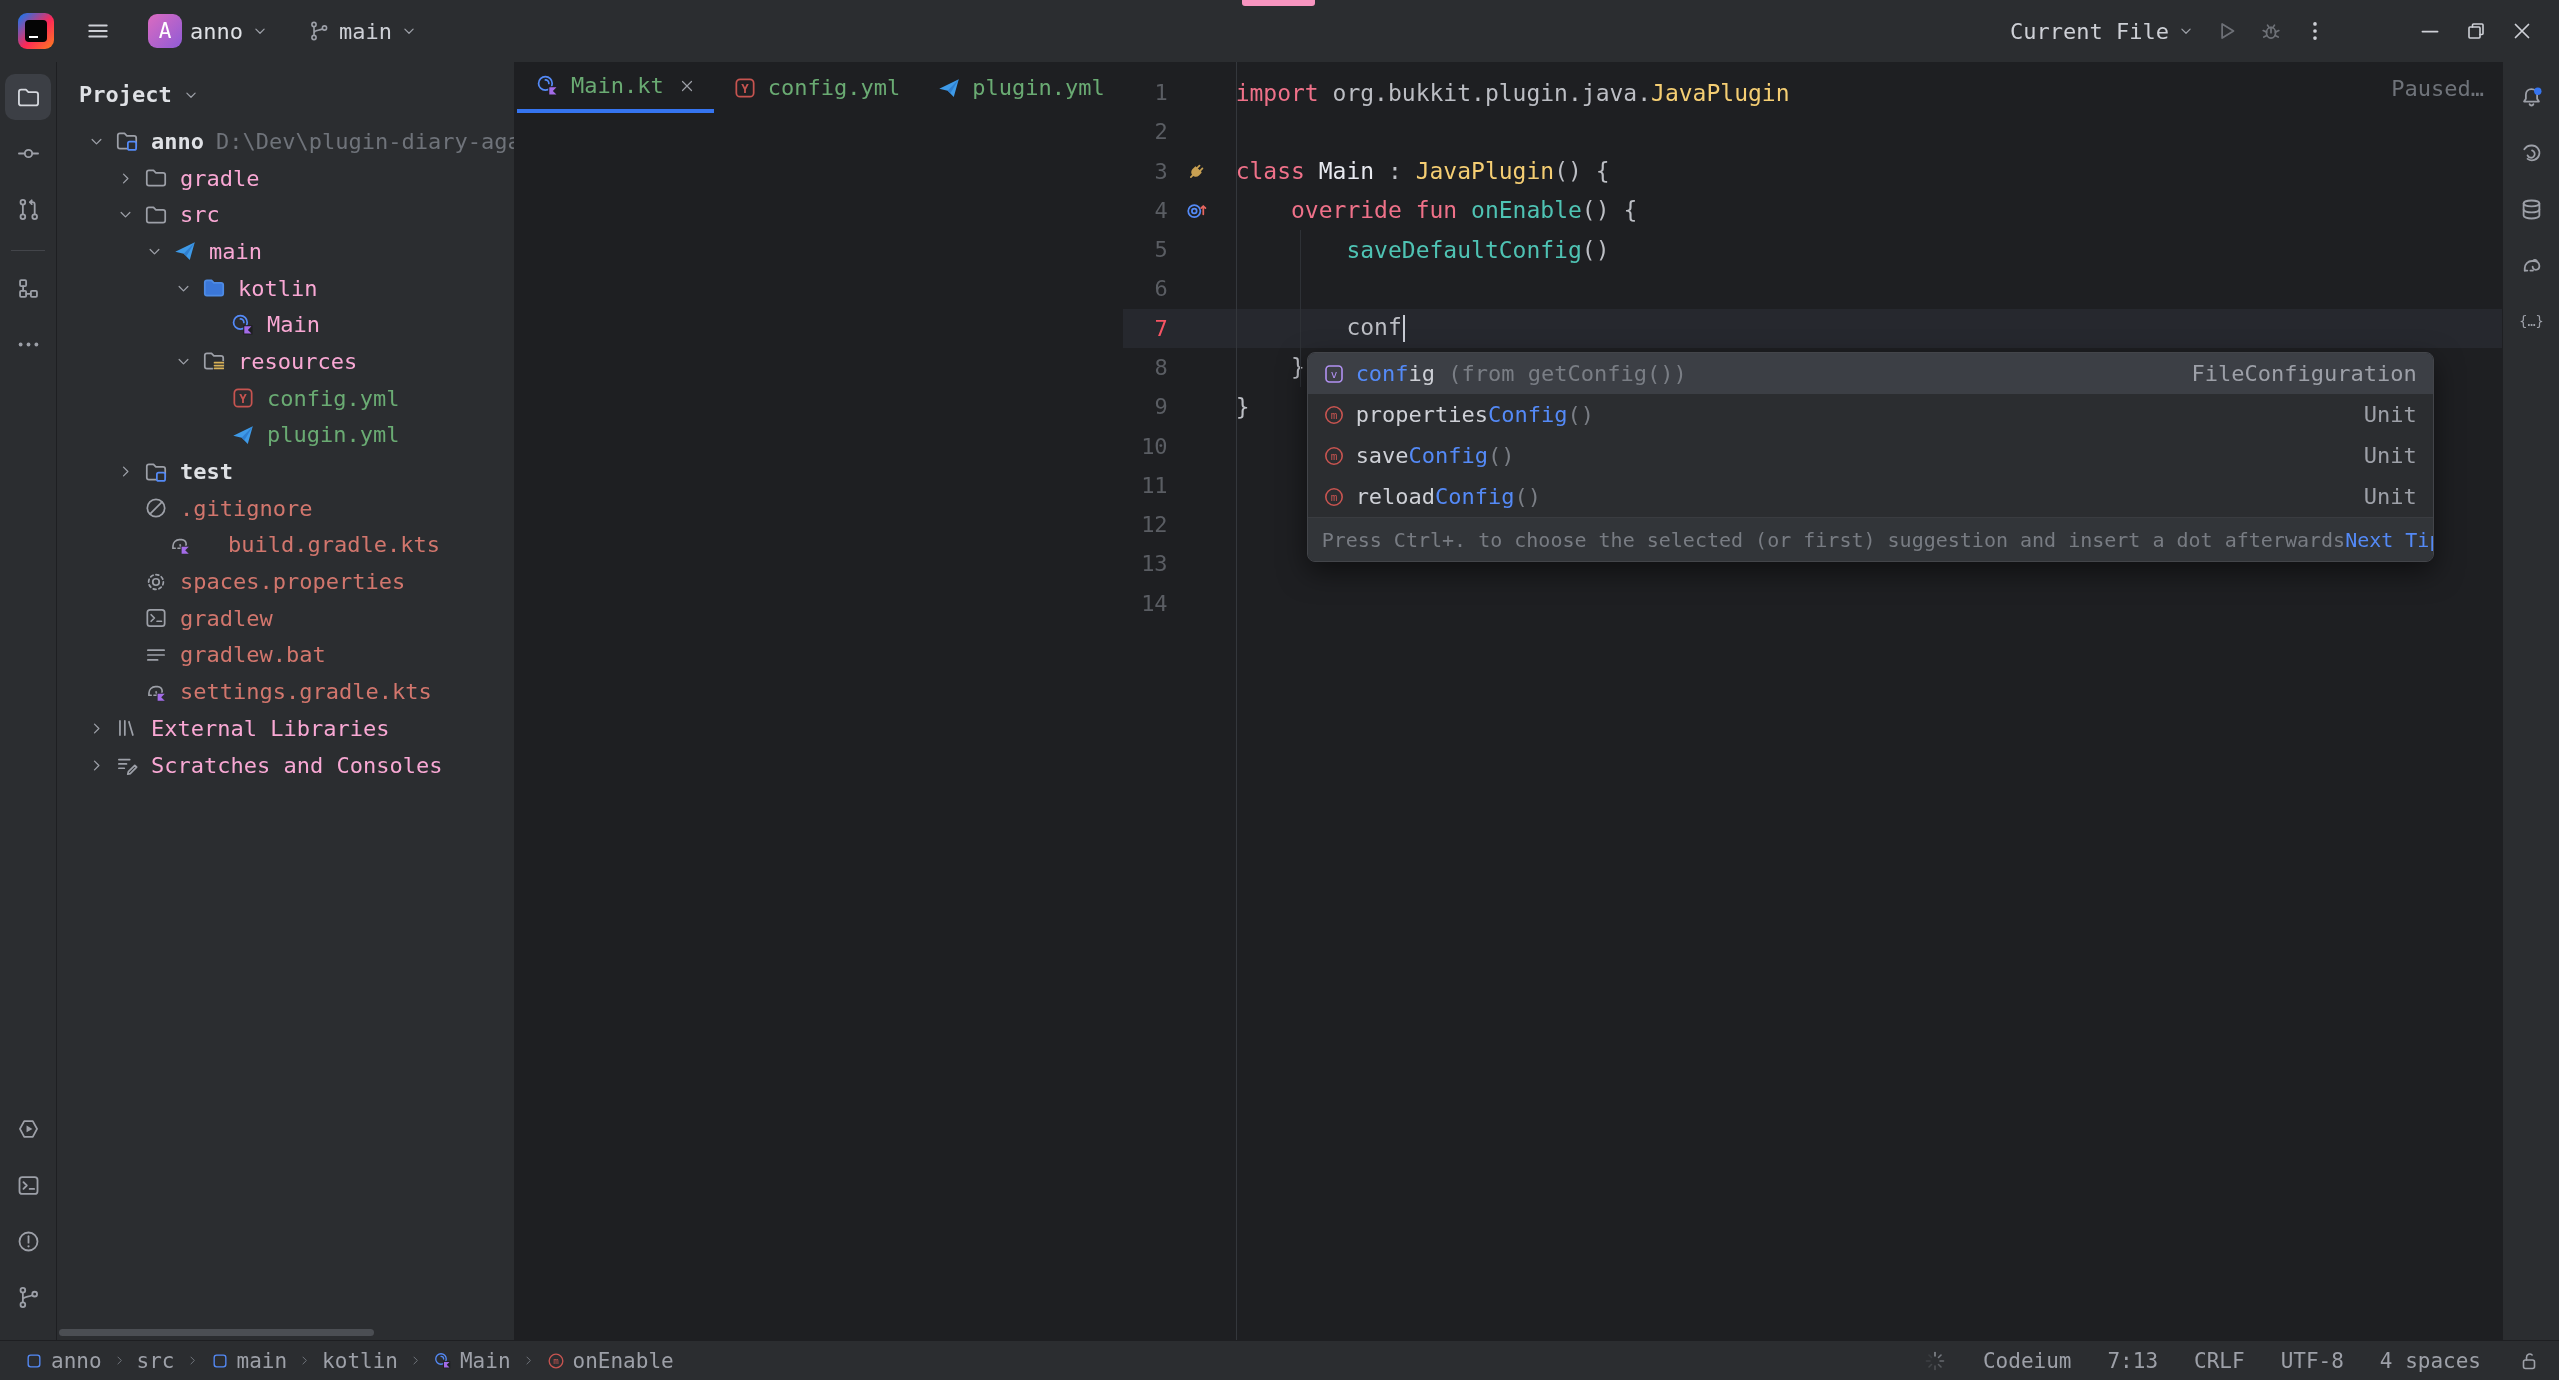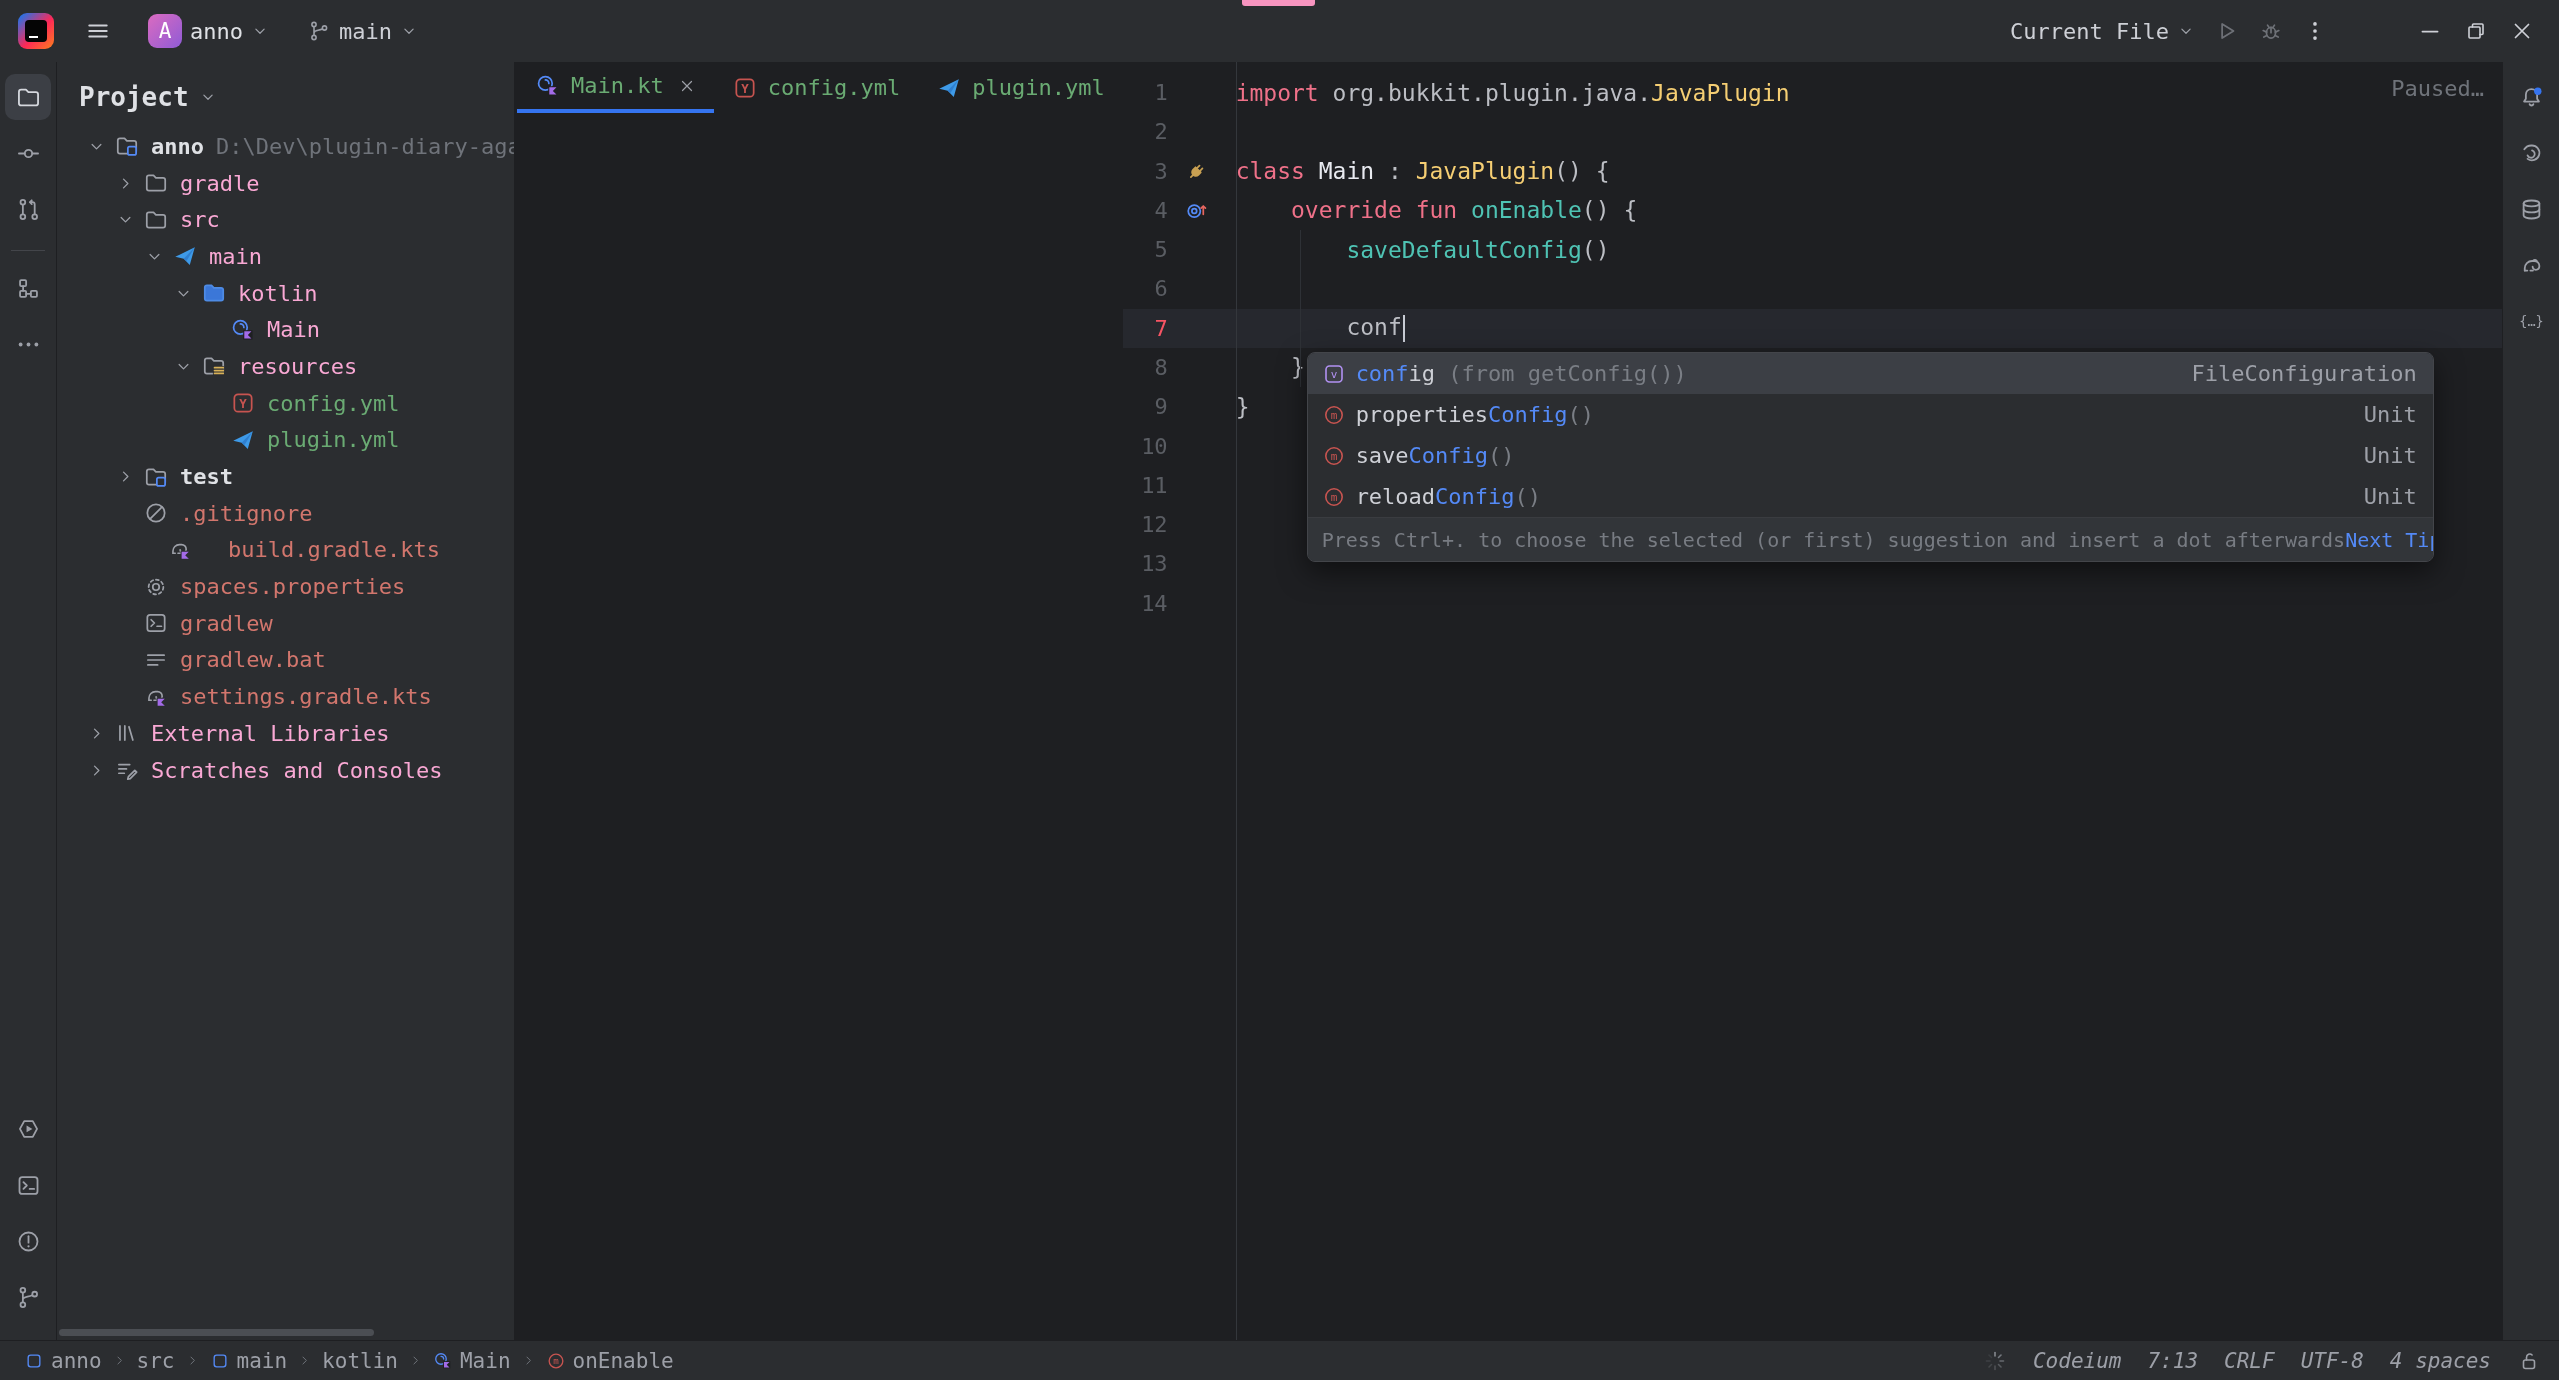--- a/index.html
+++ b/index.html
@@ -31,21 +31,21 @@
   .stripe .sicon{width:46px;height:46px;border-radius:10px;display:flex;align-items:center;justify-content:center;margin-bottom:10px;}
   .stripe .sicon.active{background:#3C3F45;color:#D5D8DE;}
   .stripe .divider{width:34px;height:1px;background:#43454A;margin:8px 0 14px 0;}
   .stripe .spacer{flex:1;}
   .stripe.right-stripe{border-left:1px solid #1E1F22;}
   .stripe.left-stripe{border-right:1px solid #1E1F22;}
 
   
   .project-panel{width:458px;background:#2B2D30;flex:none;position:relative;overflow:hidden;border-right:1px solid #1E1F22;}
   .panel-header{display:flex;align-items:center;gap:10px;padding:20px 0 10px 22px;}
-  .panel-header .ph-label{font-size:26px;font-weight:bold;color:#DFE1E5;}
+  .panel-header .ph-label{font-size:22px;font-weight:bold;color:#DFE1E5;}
   .tree{margin-top:6px;}
   .trow{height:36.7px;display:flex;align-items:center;white-space:nowrap;overflow:hidden;}
   .trow .chev{width:30px;display:flex;justify-content:center;color:#9DA0A8;flex:none;}
   .trow .ticon{width:32px;display:flex;justify-content:center;flex:none;color:#9DA0A8;}
   .trow .tlabel{margin-left:8px;font-size:22px;color:#f9a8d4;}
   .trow .tlabel.bold{color:#DFE1E5;font-weight:bold;}
   .trow .tlabel.green{color:#6AAB73;}
   .trow .tlabel.salmon{color:#D2766D;}
   .trow .tsuffix{margin-left:12px;font-size:22px;color:#6F737A;}
   .panel-hscroll{position:absolute;bottom:4px;left:2px;width:315px;height:7px;border-radius:4px;background:#4B4E53;}
@@ -87,21 +87,21 @@
   .pitem .pright{margin-left:auto;color:#9DA0A8;padding-left:30px;}
   .pfooter{height:44px;display:flex;align-items:center;background:#323539;border-top:1px solid #3A3C40;padding:0 12px 0 14px;font-size:20px;color:#787C83;white-space:pre;}
   .pfooter .nexttip{color:#548AF7;margin-left:auto;}
 
   
   .statusbar{height:40px;background:#2B2D30;border-top:1px solid #1E1F22;display:flex;align-items:center;padding:0 18px 0 20px;font-size:21px;color:#9DA0A8;}
   .crumbs{display:flex;align-items:center;gap:6px;}
   .crumb{display:flex;align-items:center;gap:7px;padding:0 4px;}
   .crumb-sep{color:#6F737A;display:flex;}
   .statusbar .spacer{flex:1;}
-  .sseg{margin-left:26px;display:flex;font-style:italic;}
+  .sseg{margin-left:36px;display:flex;}
 </style>
 </head>
 <body>
 
 <div class="titlebar">
   <div class="logo"></div>
   <div class="tbtn">
       <span>
         <svg width="26" height="26" viewBox="0 0 24 24" fill="none" stroke="currentColor" stroke-width="1.6" stroke-linecap="round" stroke-linejoin="round">
           <path d="M4 7h16M4 12h16M4 17h16" stroke-width="1.9"></path>

